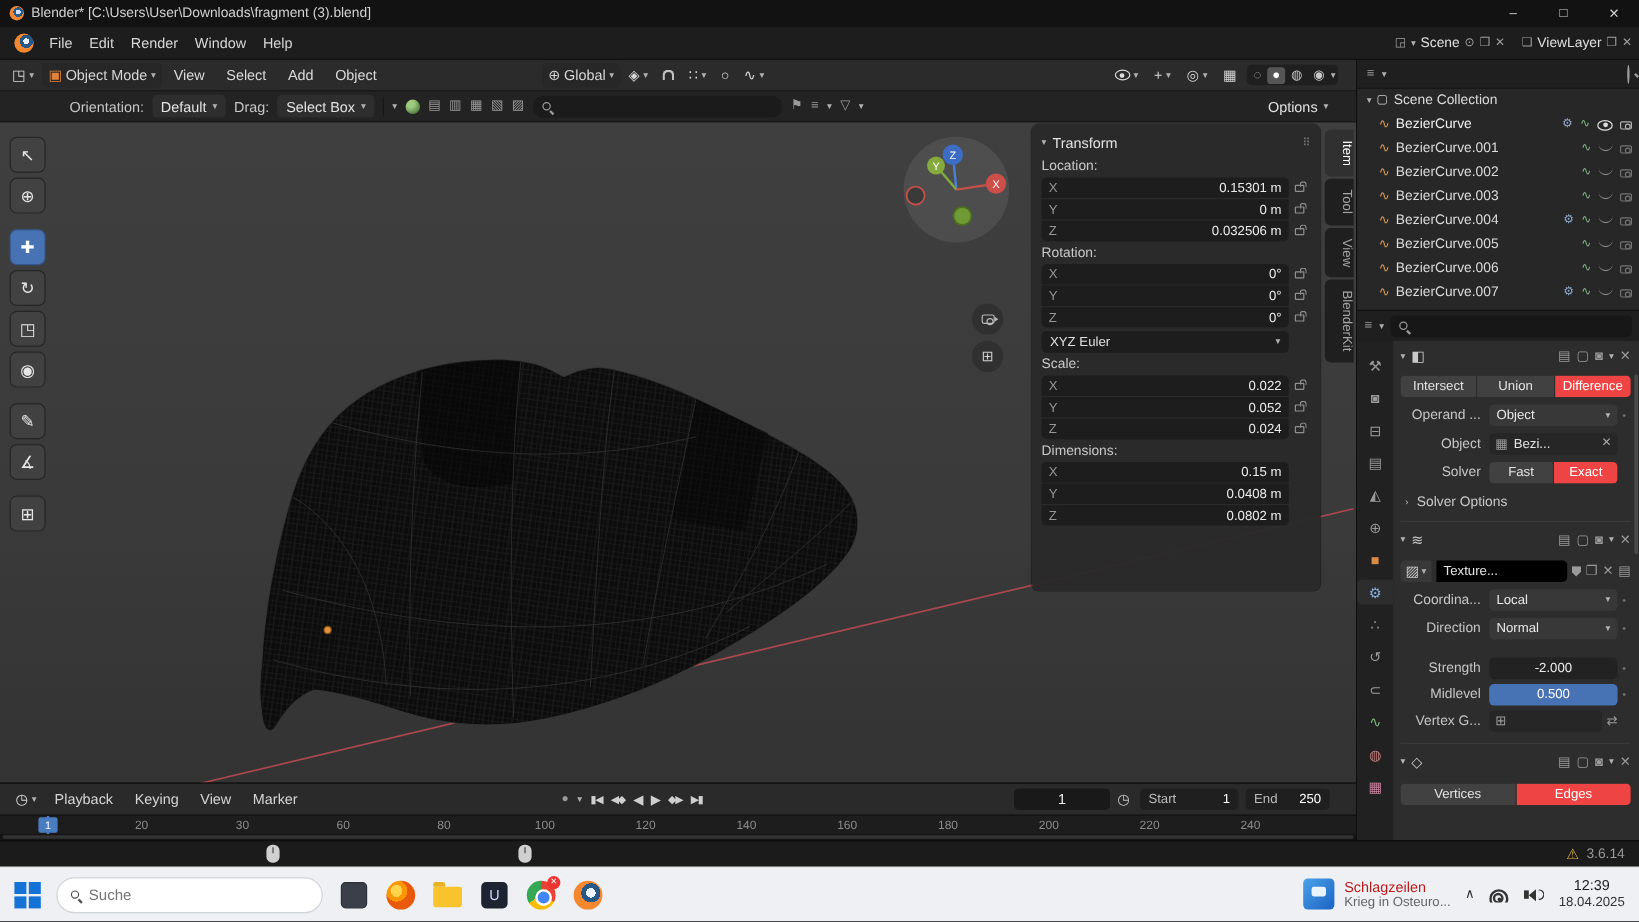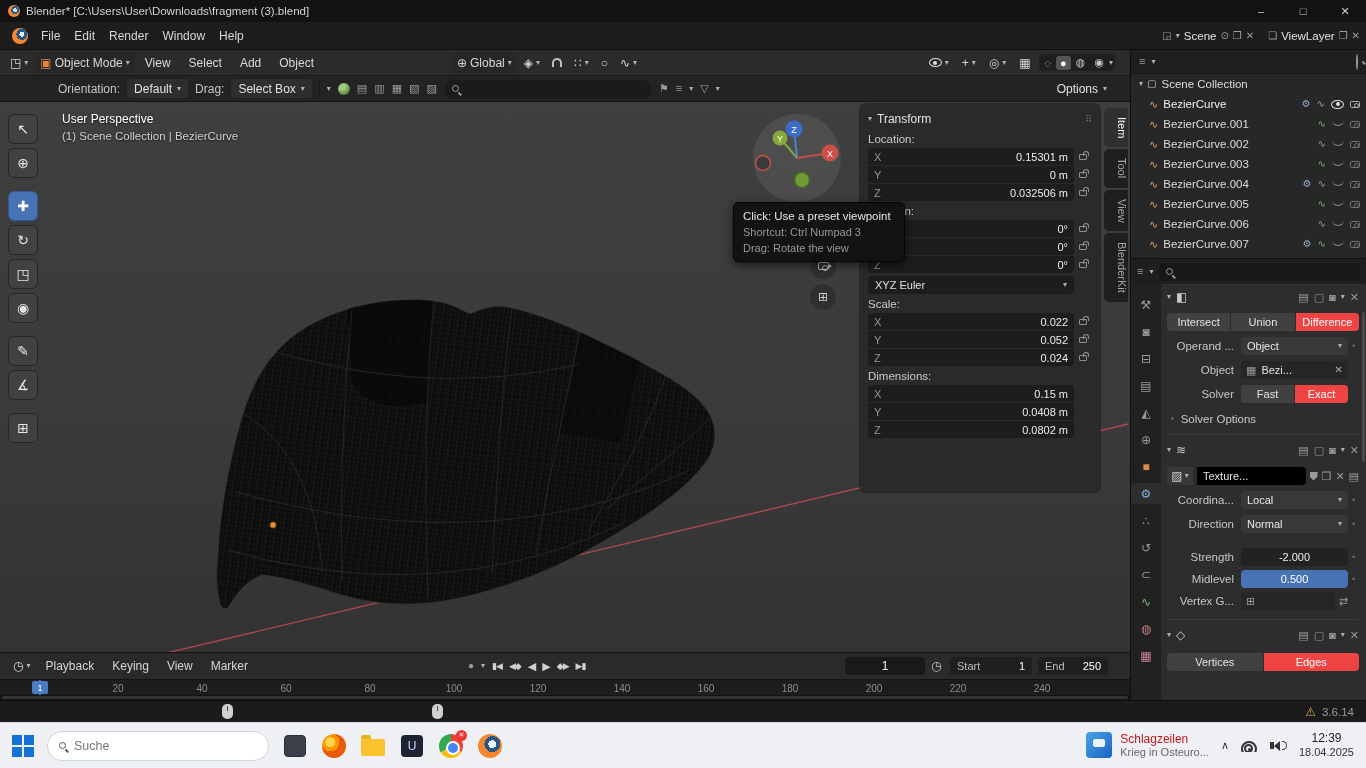--- a/index.html
+++ b/index.html
@@ -344,24 +344,20 @@
               <path d="M666,274 C646,330 620,375 588,430"></path>
               <path d="M711,315 C676,350 640,378 606,408"></path>
               <path d="M236,390 C380,430 540,438 690,368"></path>
               <path d="M228,448 C360,486 500,482 625,420"></path>
               <path d="M276,250 C380,280 480,285 580,262"></path>
             </g>
             <circle cx="273" cy="423" r="3" fill="#e8913c" stroke="#8a5316" stroke-width="1"></circle>
           </g>
         </svg>
 
-        <div class="vp-label">
-          <div class="l1">User Perspective</div>
-          <div class="l2">(1) Scene Collection | BezierCurve</div>
-        </div>
 
         <div class="toolcol">
           <div class="tool-btn">
               <span class="g">↖</span>
             </div>
           <div class="tool-btn">
               <span class="g">⊕</span>
             </div>
           <div class="tool-gap"></div>
           <div class="tool-btn active">
@@ -403,25 +399,20 @@
           <circle cx="13" cy="55" r="7.5" fill="#3a3a3a" stroke="#c4504a" stroke-width="1.5"></circle>
           <circle cx="52" cy="72" r="7.5" fill="#6f9a35" stroke="#4a6f1f" stroke-width="1.5"></circle>
         </svg>
         <div class="navbtn" style="left:810px;top:151px">
             <span class="i-cam"></span>
           </div>
         <div class="navbtn" style="left:810px;top:182px">
             <span class="g">⊞</span>
           </div>
 
-        <div class="tooltip">
-          <div class="t1">Click: Use a preset viewpoint</div>
-          <div class="t2">Shortcut: Ctrl Numpad 3</div>
-          <div class="t2">Drag: Rotate the view</div>
-        </div>
 
         <div class="npanel">
           <div class="np-title">
             <span class="g chev">▾</span>
             <span>Transform</span>
             <span class="g np-drag">⠿</span>
           </div>
           <div class="np-sec">Location:</div>
           <div class="np-row">
               <div class="np-field r-top">
@@ -568,21 +559,21 @@
             <span class="pl">Start</span>
               <span class="pv">1</span>
           </div>
           <div class="tl-pill" style="left:1038px;width:70px">
             <span class="pl">End</span>
               <span class="pv">250</span>
           </div>
         </div>
         <div class="tl-ruler">
           <span class="tick" style="left:118px">20</span>
-          <span class="tick" style="left:202px">40</span>
+          <span class="tick" style="left:202px">30</span>
           <span class="tick" style="left:286px">60</span>
           <span class="tick" style="left:370px">80</span>
           <span class="tick" style="left:454px">100</span>
           <span class="tick" style="left:538px">120</span>
           <span class="tick" style="left:622px">140</span>
           <span class="tick" style="left:706px">160</span>
           <span class="tick" style="left:790px">180</span>
           <span class="tick" style="left:874px">200</span>
           <span class="tick" style="left:958px">220</span>
           <span class="tick" style="left:1042px">240</span>

